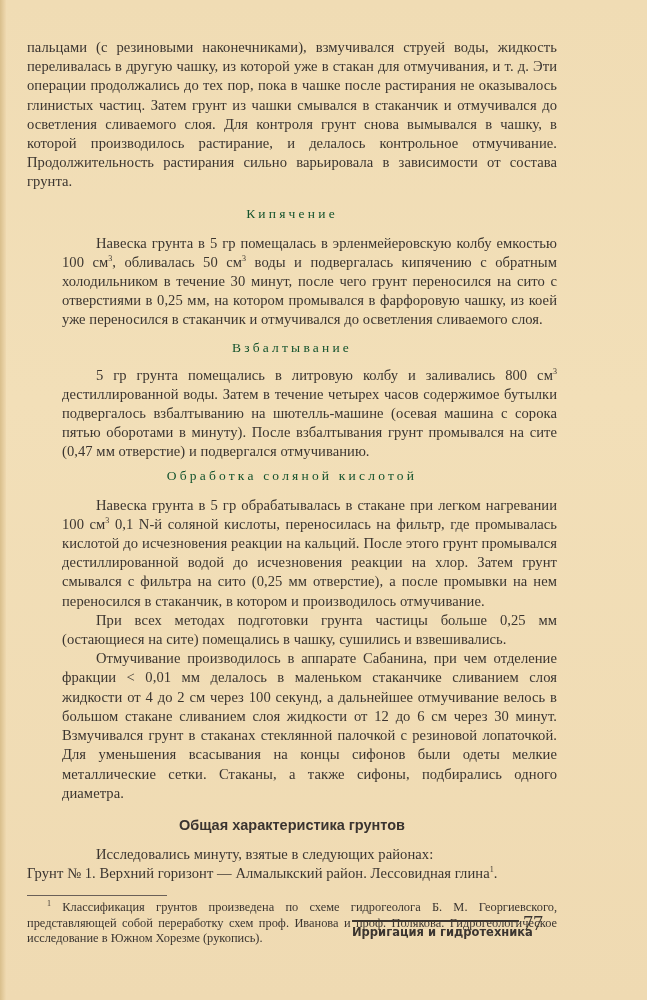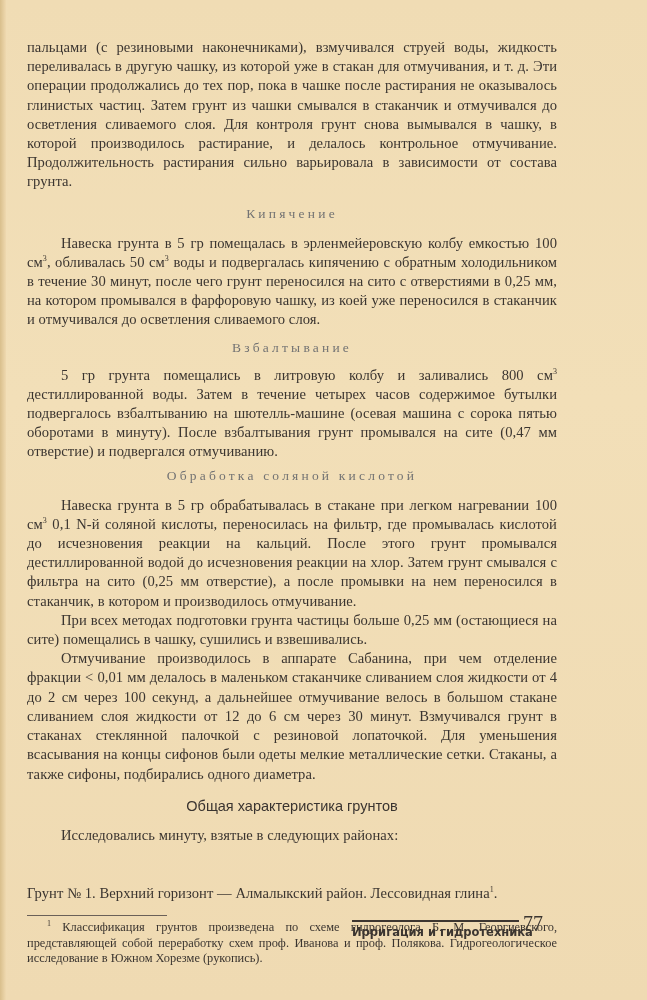--- a/index.html
+++ b/index.html
@@ -8,28 +8,28 @@
     background: linear-gradient(180deg, #f0dcb4 0%, #f2dfb8 40%, #efdab2 100%);
     position:relative;
     font-family: "Liberation Serif", "DejaVu Serif", serif;
     color:#3b3530;
   }
   .page { position:absolute; left:27px; top:38px; width:530px; }
   .para {
     font-size:14.6px; line-height:19.2px; text-align:justify;
     margin:0; letter-spacing:0.05px;
   }
-  .para.indent { text-indent:34px; }
+  .para.indent { text-indent:34px;margin-left:35px; }
   .head-spaced {
     text-align:center; font-size:13.5px; letter-spacing:3.2px;
-    color:#737373; margin:8px;
+    color:#14532d; margin:8px;
   }
   .head-bold {
     text-align:center; font-family:"Liberation Sans","DejaVu Sans",sans-serif;
-    font-weight:normal; font-size:14.5px; color:#3a3430; margin:0;
+    font-weight:bold; font-size:14.5px; color:#3a3430; margin:0;
   }
   sup { font-size:8px; line-height:0; }
   .hang { text-indent:-132px; padding-left:132px; }
   .fnrule { width:140px; border-top:1px solid #6a6058; margin:0 0 4px 0; }
   .footnote {
     font-size:12.4px; line-height:15.4px; text-align:justify; margin:0;
     text-indent:20px; color:#3b3530;
   }
   .runfoot { position:absolute; left:352px; top:920px; width:200px; }
   .runrule { border-top:2.5px solid #3d3630; width:167px; }
@@ -68,21 +68,21 @@
   <p class="para indent"><span>Навеска грунта в 5 гр обрабатывалась в стакане при легком нагревании 100 см</span><sup>3</sup><span> 0,1 N-й соляной кислоты, переносилась на фильтр, где промывалась кислотой до исчезновения реакции на кальций. После этого грунт промывался дестиллированной водой до исчезновения реакции на хлор. Затем грунт смывался с фильтра на сито (0,25 мм отверстие), а после промывки на нем переносился в стаканчик, в котором и производилось отмучивание.</span></p>
 
   <p class="para indent">При всех методах подготовки грунта частицы больше 0,25 мм (остающиеся на сите) помещались в чашку, сушились и взвешивались.</p>
 
   <p class="para indent">Отмучивание производилось в аппарате Сабанина, при чем отделение фракции &lt; 0,01 мм делалось в маленьком стаканчике сливанием слоя жидкости от 4 до 2 см через 100 секунд, а дальнейшее отмучивание велось в большом стакане сливанием слоя жидкости от 12 до 6 см через 30 минут. Взмучивался грунт в стаканах стеклянной палочкой с резиновой лопаточкой. Для уменьшения всасывания на концы сифонов были одеты мелкие металлические сетки. Стаканы, а также сифоны, подбирались одного диаметра.</p>
 
   <p class="head-bold" style="margin-top:14px;margin-bottom:12px;">Общая характеристика грунтов</p>
 
   <p class="para indent">Исследовались минуту, взятые в следующих районах:</p>
 
-  <p class="para hang" style="text-align:left;margin-top:39px;"><span>Грунт № 1. Верхний горизонт — Алмалыкский район. Лессовидная глина</span><sup>1</sup><span>.</span></p>
+  <p class="para hang" style="text-align:left;"><span>Грунт № 1. Верхний горизонт — Алмалыкский район. Лессовидная глина</span><sup>1</sup><span>.</span></p>
 
   <div class="fnrule" style="margin-top:12px;"></div>
 
   <p class="footnote"><sup>1</sup><span> Классификация грунтов произведена по схеме гидрогеолога Б. М. Георгиевского, представляющей собой переработку схем проф. Иванова и проф. Полякова. Гидрогеологическое исследование в Южном Хорезме (рукопись).</span></p>
 </div>
 
 <div class="runfoot">
   <div class="runrule"></div>
   <span class="runtitle">Ирригация и гидротехника</span>
   <span class="pnum">77</span>

